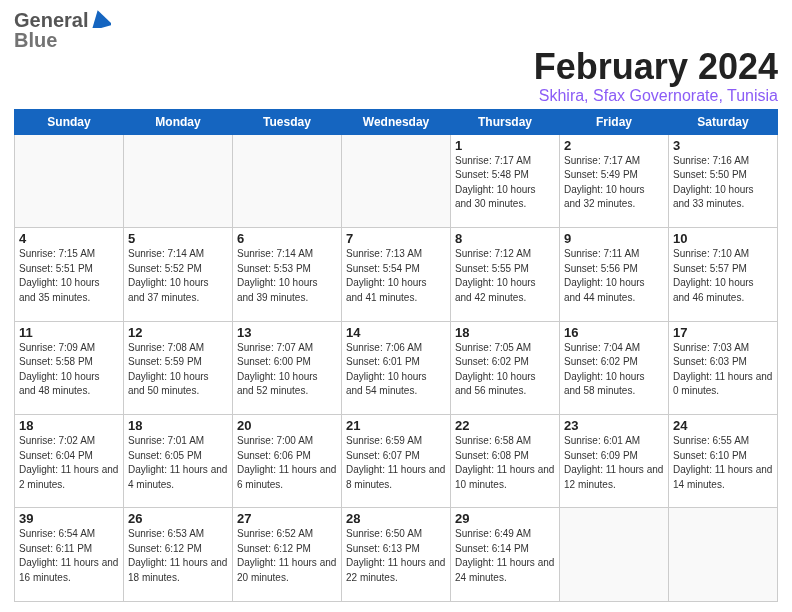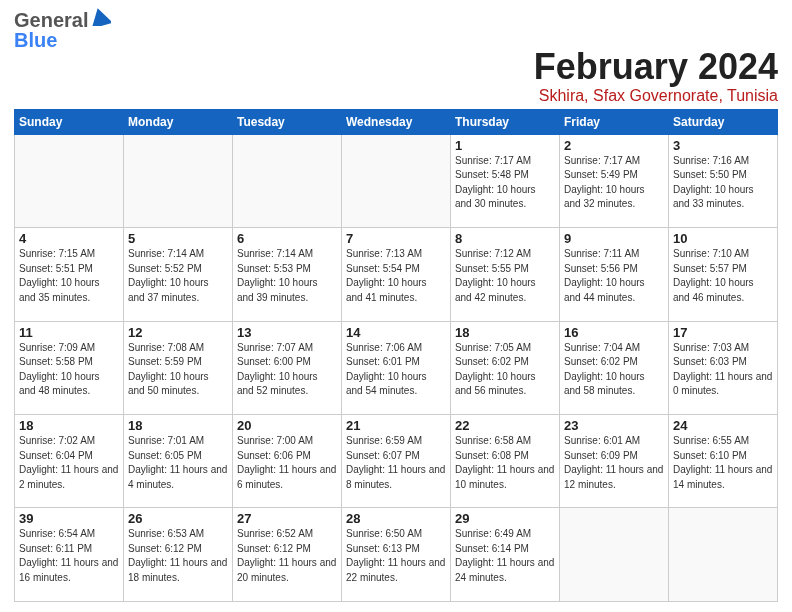--- a/index.html
+++ b/index.html
@@ -18,48 +18,49 @@
       flex-direction: column;
     }
     .header {
       display: flex;
       align-items: flex-start;
       justify-content: space-between;
       margin-bottom: 4px;
     }
     .logo-row {
       display: flex;
+      align-items: center;
     }
     .title-block {
       text-align: right;
     }
     .cal-title {
       font-size: 36px;
       font-weight: bold;
       color: #222;
       line-height: 1.1;
       margin-top: 37px;
     }
     .cal-subtitle {
       font-size: 16px;
-      color: #b91c1c;
+      color: #8b5cf6;
     }
     .calendar {
       flex: 1;
       border: 1px solid #bbb;
       border-collapse: collapse;
       width: 100%;
       table-layout: fixed;
     }
     .calendar th {
       background: #1565c0;
       color: #fff;
       font-size: 12px;
       padding: 5px 4px;
-      text-align: left;
+      text-align: center;
       border: 1px solid #1565c0;
       font-weight: bold;
     }
     .calendar td {
       border: 1px solid #ccc;
       vertical-align: top;
       padding: 3px 4px;
       font-size: 10.5px;
       color: #333;
       height: 88px;
@@ -91,21 +92,21 @@
 <div class="page">
   <div class="header">
     <div class="logo-container">
       <div class="logo-row">
         <span style="font-size:20px;font-weight:bold;color:#555;">General</span>
         <svg width="22" height="18" viewBox="0 0 22 18" style="margin-left:1px;margin-top:-2px;">
           <polygon points="11,0 22,18 0,18" fill="#1565c0" transform="rotate(-15,11,9)"></polygon>
         </svg>
       </div>
       <div>
-        <span style="font-size:20px;font-weight:bold;color:#3b82f6;">Blue</span>
+        <span style="font-size:20px;font-weight:bold;color:#737373;">Blue</span>
       </div>
     </div>
     <div class="title-block">
       <div class="cal-title">February 2024</div>
       <div class="cal-subtitle">Skhira, Sfax Governorate, Tunisia</div>
     </div>
   </div>
 
   <table class="calendar">
     <thead>

